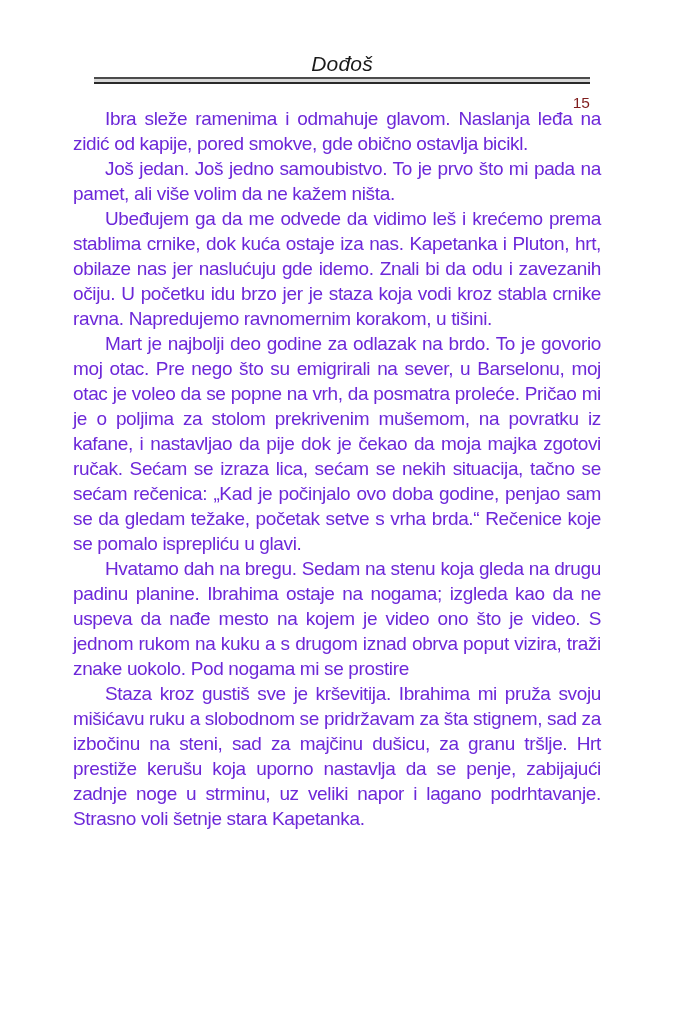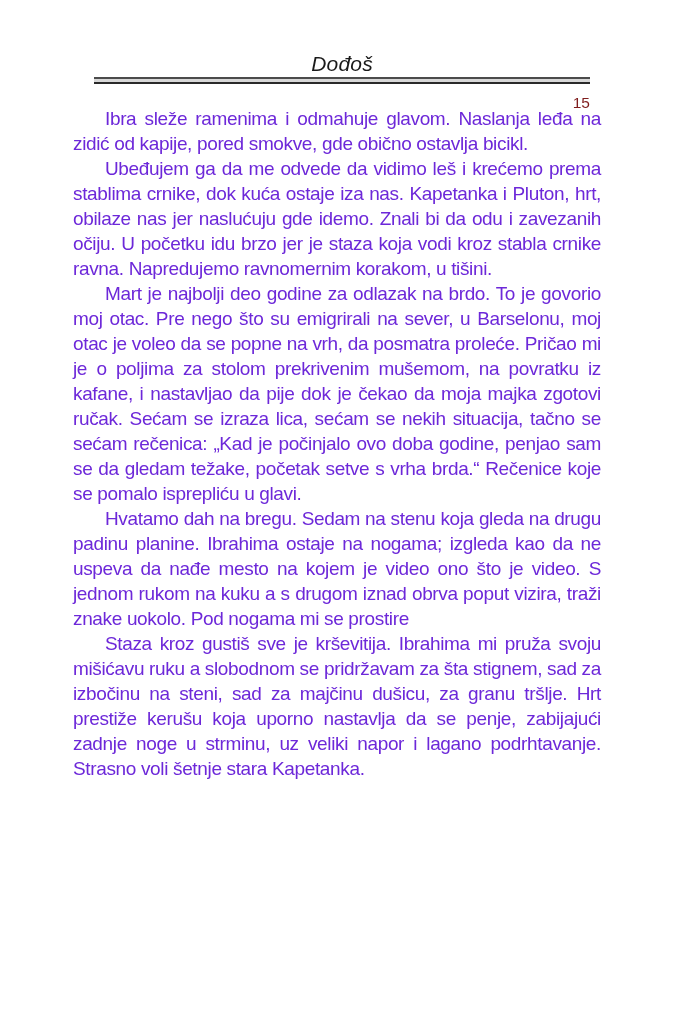--- a/index.html
+++ b/index.html
@@ -76,19 +76,20 @@
 
   <div class="running-head">
     <div class="book-title">Dođoš</div>
     <div class="page-number">15</div>
   </div>
 
   <div class="header-rule"></div>
 
   <div class="text-block">
     <p>Ibra sleže ramenima i odmahuje glavom. Naslanja leđa na zidić od kapije, pored smokve, gde obično ostavlja bicikl.</p>
+    <p>Još jedan. Još jedno samoubistvo. To je prvo što mi pada na pamet, ali više volim da ne kažem ništa.</p>
     <p>Ubeđujem ga da me odvede da vidimo leš i krećemo prema stablima crnike, dok kuća ostaje iza nas. Kapetanka i Pluton, hrt, obilaze nas jer naslućuju gde idemo. Znali bi da odu i zavezanih očiju. U početku idu brzo jer je staza koja vodi kroz stabla crnike ravna. Napredujemo ravnomernim korakom, u tišini.</p>
     <p>Mart je najbolji deo godine za odlazak na brdo. To je govorio moj otac. Pre nego što su emigrirali na sever, u Barselonu, moj otac je voleo da se popne na vrh, da posmatra proleće. Pričao mi je o poljima za stolom prekrivenim mušemom, na povratku iz kafane, i nastavljao da pije dok je čekao da moja majka zgotovi ručak. Sećam se izraza lica, sećam se nekih situacija, tačno se sećam rečenica: „Kad je počinjalo ovo doba godine, penjao sam se da gledam težake, početak setve s vrha brda.“ Rečenice koje se pomalo isprepliću u glavi.</p>
     <p>Hvatamo dah na bregu. Sedam na stenu koja gleda na drugu padinu planine. Ibrahima ostaje na nogama; izgleda kao da ne uspeva da nađe mesto na kojem je video ono što je video. S jednom rukom na kuku a s drugom iznad obrva poput vizira, traži znake uokolo. Pod nogama mi se prostire</p>
     <p>Staza kroz gustiš sve je krševitija. Ibrahima mi pruža svoju mišićavu ruku a slobodnom se pridržavam za šta stignem, sad za izbočinu na steni, sad za majčinu dušicu, za granu tršlje. Hrt prestiže kerušu koja uporno nastavlja da se penje, zabijajući zadnje noge u strminu, uz veliki napor i lagano podrhtavanje. Strasno voli šetnje stara Kapetanka.</p>
   </div>
 
 </div>
 
 </body></html>

